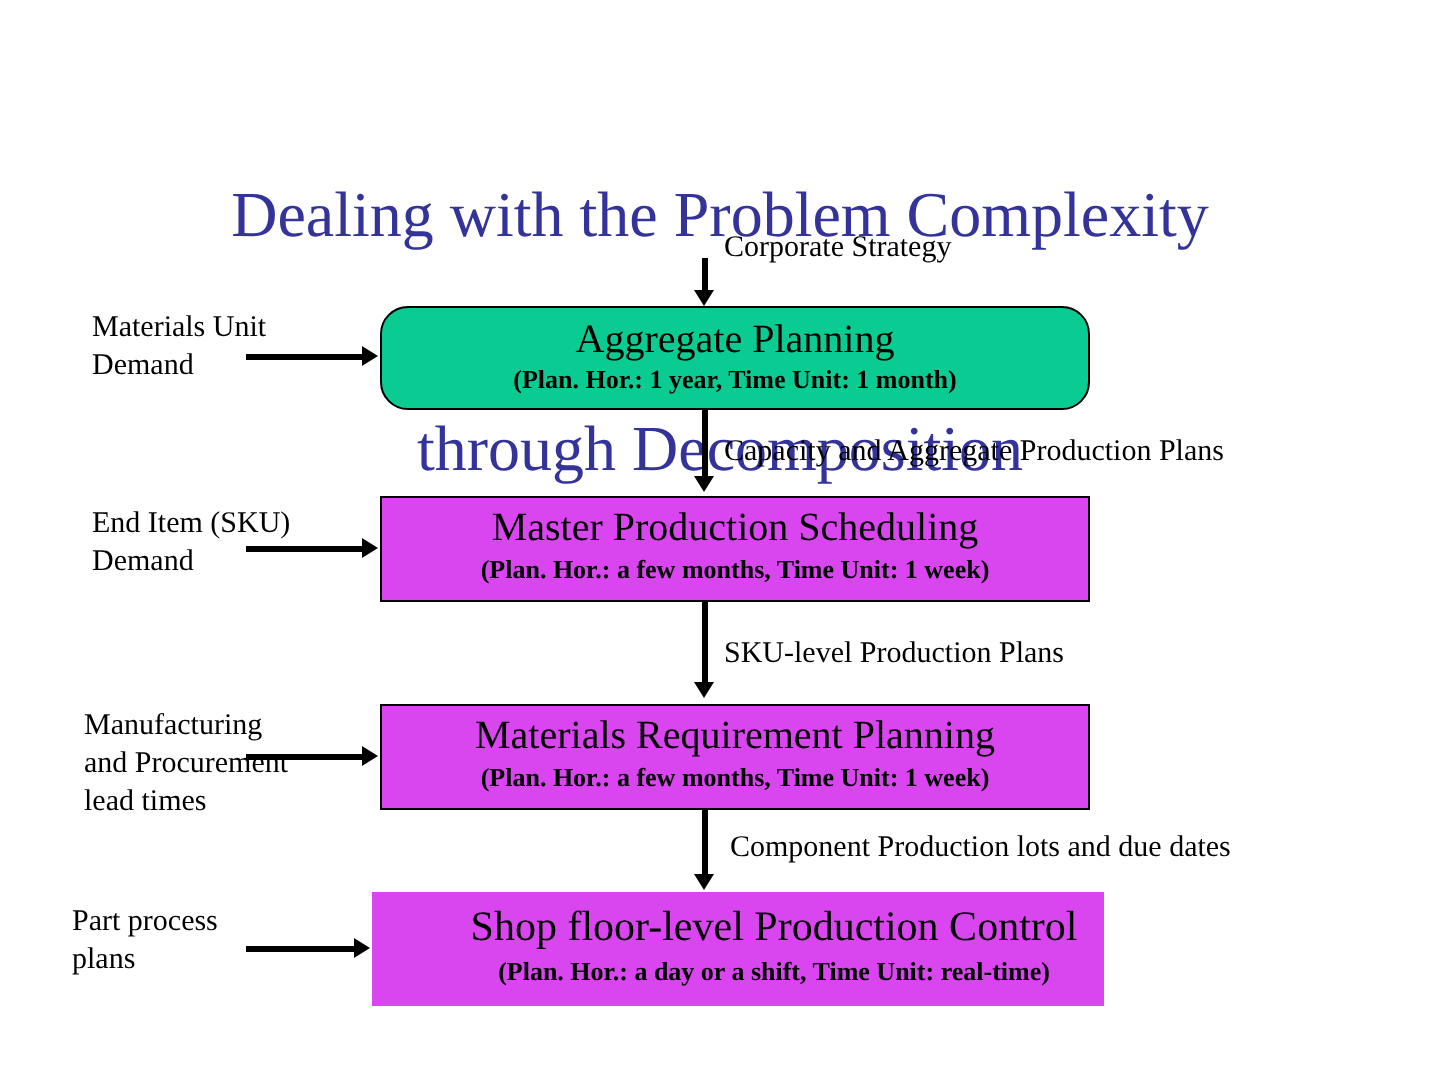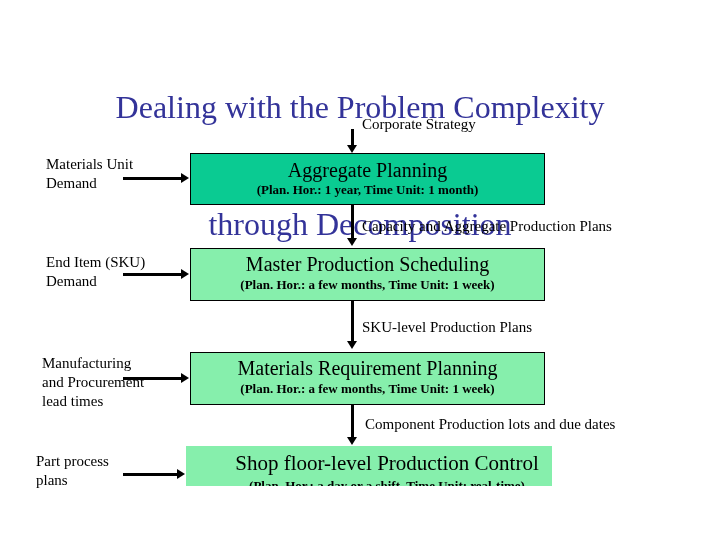--- a/index.html
+++ b/index.html
@@ -32,22 +32,22 @@
   }
 
   
   .pbox {
     position: absolute;
     box-sizing: border-box;
     border: 1px solid #000000;
     text-align: center;
     overflow: hidden;
   }
-  .pbox.green  { background: #0ACB92; }
-  .pbox.gray   { background: #86efac; }
+  .pbox.green  { background: #0ACB92; border-radius: 14px; }
+  .pbox.gray   { background: #d946ef; }
   .pbox.noborder { border: none; }
 
   .pbox-title {
     color: #000000;
     font-family: "Liberation Serif", "DejaVu Serif", serif;
     font-weight: normal;
     white-space: nowrap;
   }
   .pbox-sub {
     color: #000000;
@@ -62,21 +62,21 @@
   #box-aggregate .pbox-sub   { font-size: 13px; line-height: 16px; }
 
   #box-mps                { left: 190px; top: 248px; width: 355px; height: 53px; }
   #box-mps .pbox-title    { font-size: 20px; line-height: 25px; padding-top: 3px; }
   #box-mps .pbox-sub      { font-size: 13px; line-height: 16px; }
 
   #box-mrp                { left: 190px; top: 352px; width: 355px; height: 53px; }
   #box-mrp .pbox-title    { font-size: 20px; line-height: 25px; padding-top: 3px; }
   #box-mrp .pbox-sub      { font-size: 13px; line-height: 16px; }
 
-  #box-sfc                { left: 186px; top: 446px; width: 366px; height: 40px; padding-left: 36px; }
+  #box-sfc                { left: 186px; top: 446px; width: 366px; height: 57px; padding-left: 36px; }
   #box-sfc .pbox-title    { font-size: 21px; line-height: 28px; padding-top: 3px; }
   #box-sfc .pbox-sub      { font-size: 13px; line-height: 17px; font-family: Liberation Serif, serif; }
 
   
   .side-label {
     position: absolute;
     color: #000000;
     font-family: "Liberation Serif", "DejaVu Serif", serif;
     font-size: 15px;
     line-height: 19px;

